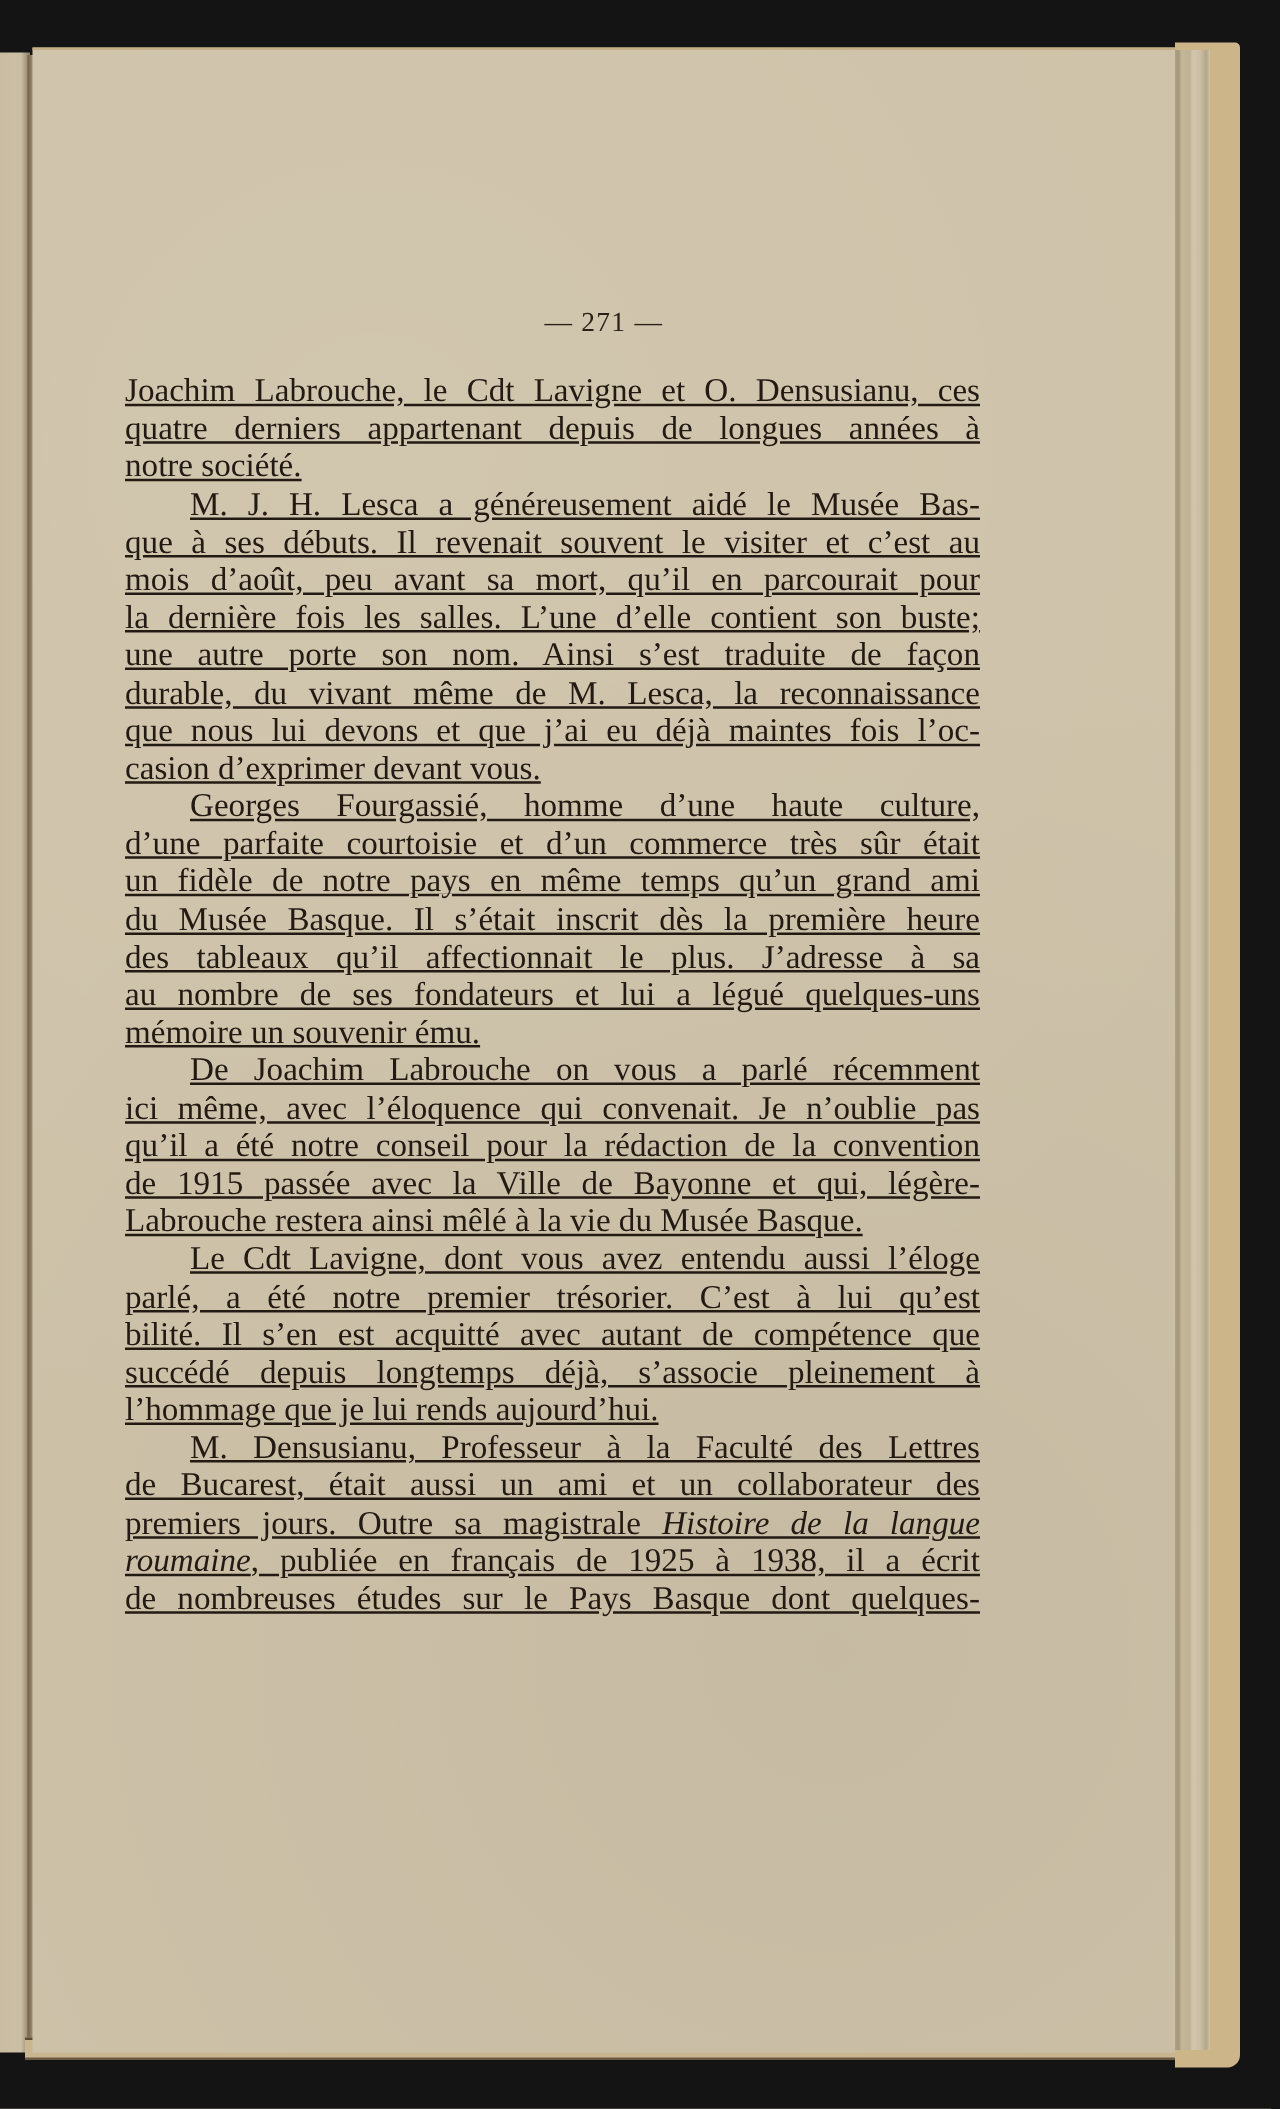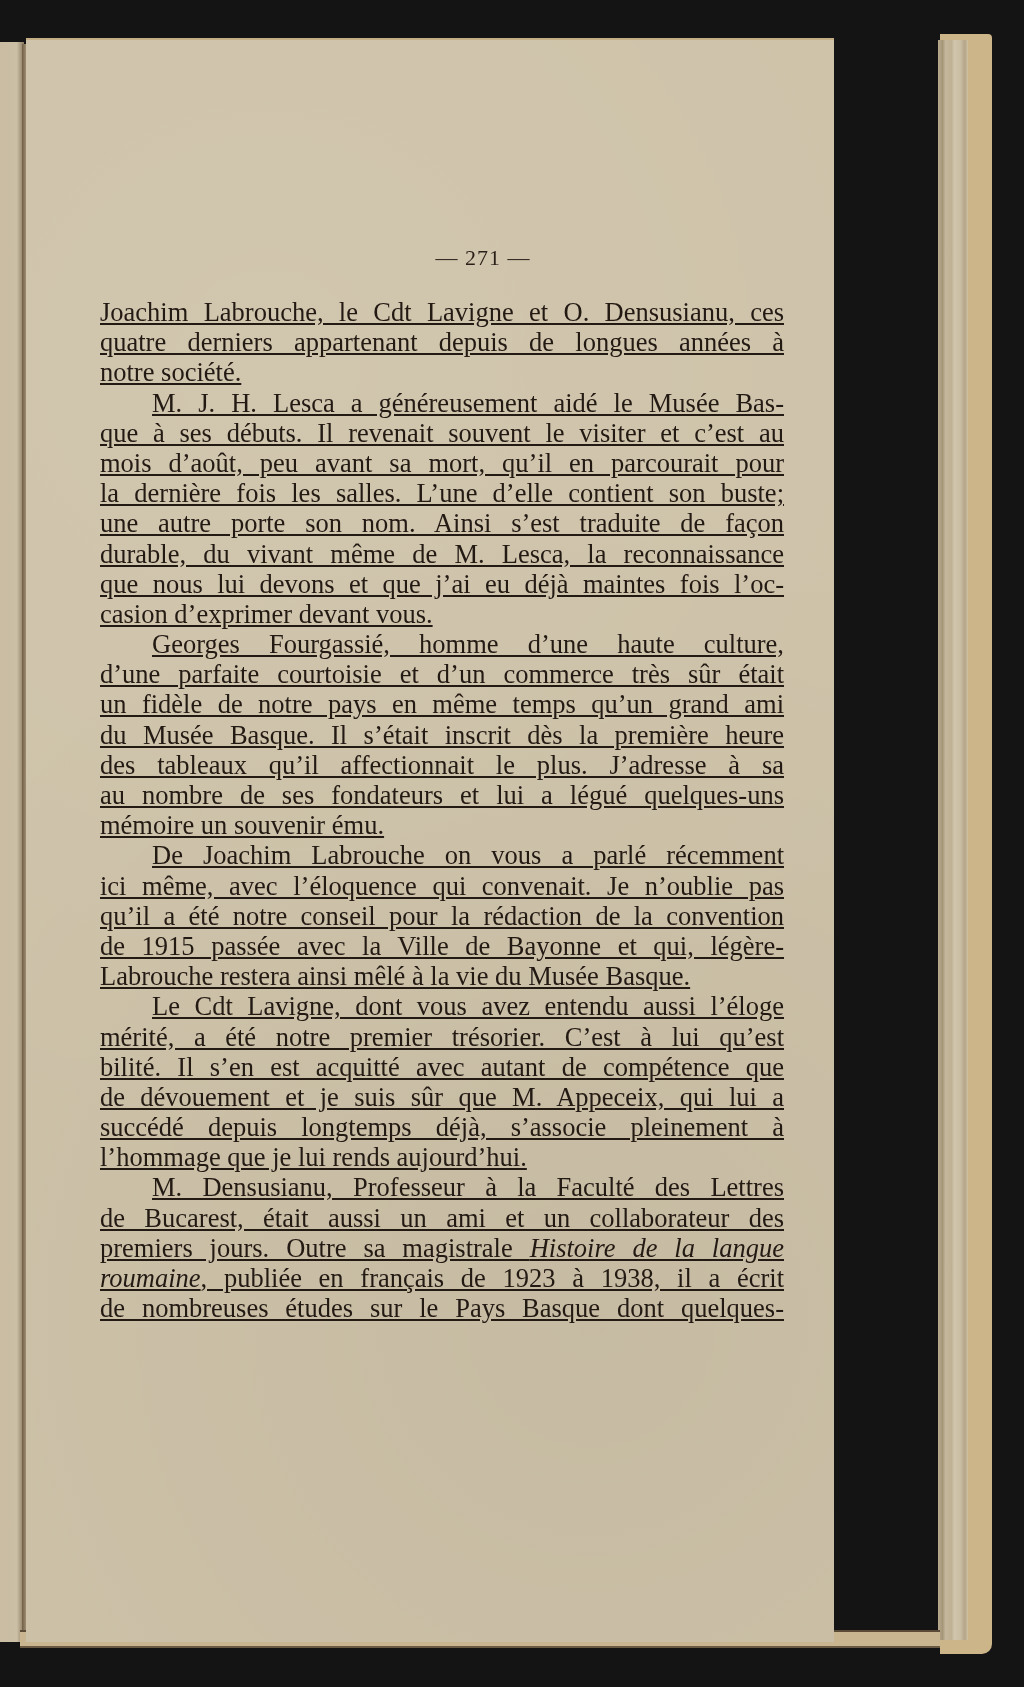--- a/index.html
+++ b/index.html
@@ -48,21 +48,21 @@
       top: 40px;
       width: 30px;
       height: 1600px;
       background: linear-gradient(90deg, #b9ab90 0%, #a59678 15%, #c3b69b 25%, #bfb294 45%, #d1c6ad 55%, #c9bda3 75%, #b4a588 90%, #cfc3a6 100%);
     }
     
     .page {
       position: absolute;
       left: 26px;
       top: 38px;
-      width: 808px;
+      width: 914px;
       height: 1602px;
       background: #cec3a9;
       background-image:
         radial-gradient(circle at 30% 20%, rgba(255,255,255,0.06) 0, rgba(255,255,255,0) 60%),
         radial-gradient(circle at 70% 80%, rgba(0,0,0,0.04) 0, rgba(0,0,0,0) 60%);
       border-top: 2px solid #c4ae86;
     }
     .page-bottom-lines {
       position: absolute;
       left: 20px;
@@ -158,29 +158,28 @@
     <div class="para">
       <span class="line indent">De Joachim Labrouche on vous a parlé récemment</span>
       <span class="line">ici même, avec l’éloquence qui convenait. Je n’oublie pas</span>
       <span class="line">qu’il a été notre conseil pour la rédaction de la convention</span>
       <span class="line">de 1915 passée avec la Ville de Bayonne et qui, légère-</span>
       <span class="line last">Labrouche restera ainsi mêlé à la vie du Musée Basque.</span>
     </div>
 
     <div class="para">
       <span class="line indent">Le Cdt Lavigne, dont vous avez entendu aussi l’éloge</span>
-      <span class="line">mérité, a été notre premier trésorier. C’est à lui qu’est</span>
+      <span class="line">parlé, a été notre premier trésorier. C’est à lui qu’est</span>
       <span class="line">bilité. Il s’en est acquitté avec autant de compétence que</span>
-      <span class="line">de dévouement et je suis sûr que M. Appeceix, qui lui a</span>
       <span class="line">succédé depuis longtemps déjà, s’associe pleinement à</span>
       <span class="line last">l’hommage que je lui rends aujourd’hui.</span>
     </div>
 
     <div class="para">
       <span class="line indent">M. Densusianu, Professeur à la Faculté des Lettres</span>
       <span class="line">de Bucarest, était aussi un ami et un collaborateur des</span>
       <span class="line"><span>premiers jours. Outre sa magistrale </span><span class="italic">Histoire de la langue</span></span>
-      <span class="line"><span class="italic">roumaine</span><span>, publiée en français de 1923 à 1938, il a écrit</span></span>
+      <span class="line"><span class="italic">roumaine</span><span>, publiée en français de 1925 à 1938, il a écrit</span></span>
       <span class="line">de nombreuses études sur le Pays Basque dont quelques-</span>
     </div>
 
   </div>
 </div>
 
 </body></html>

